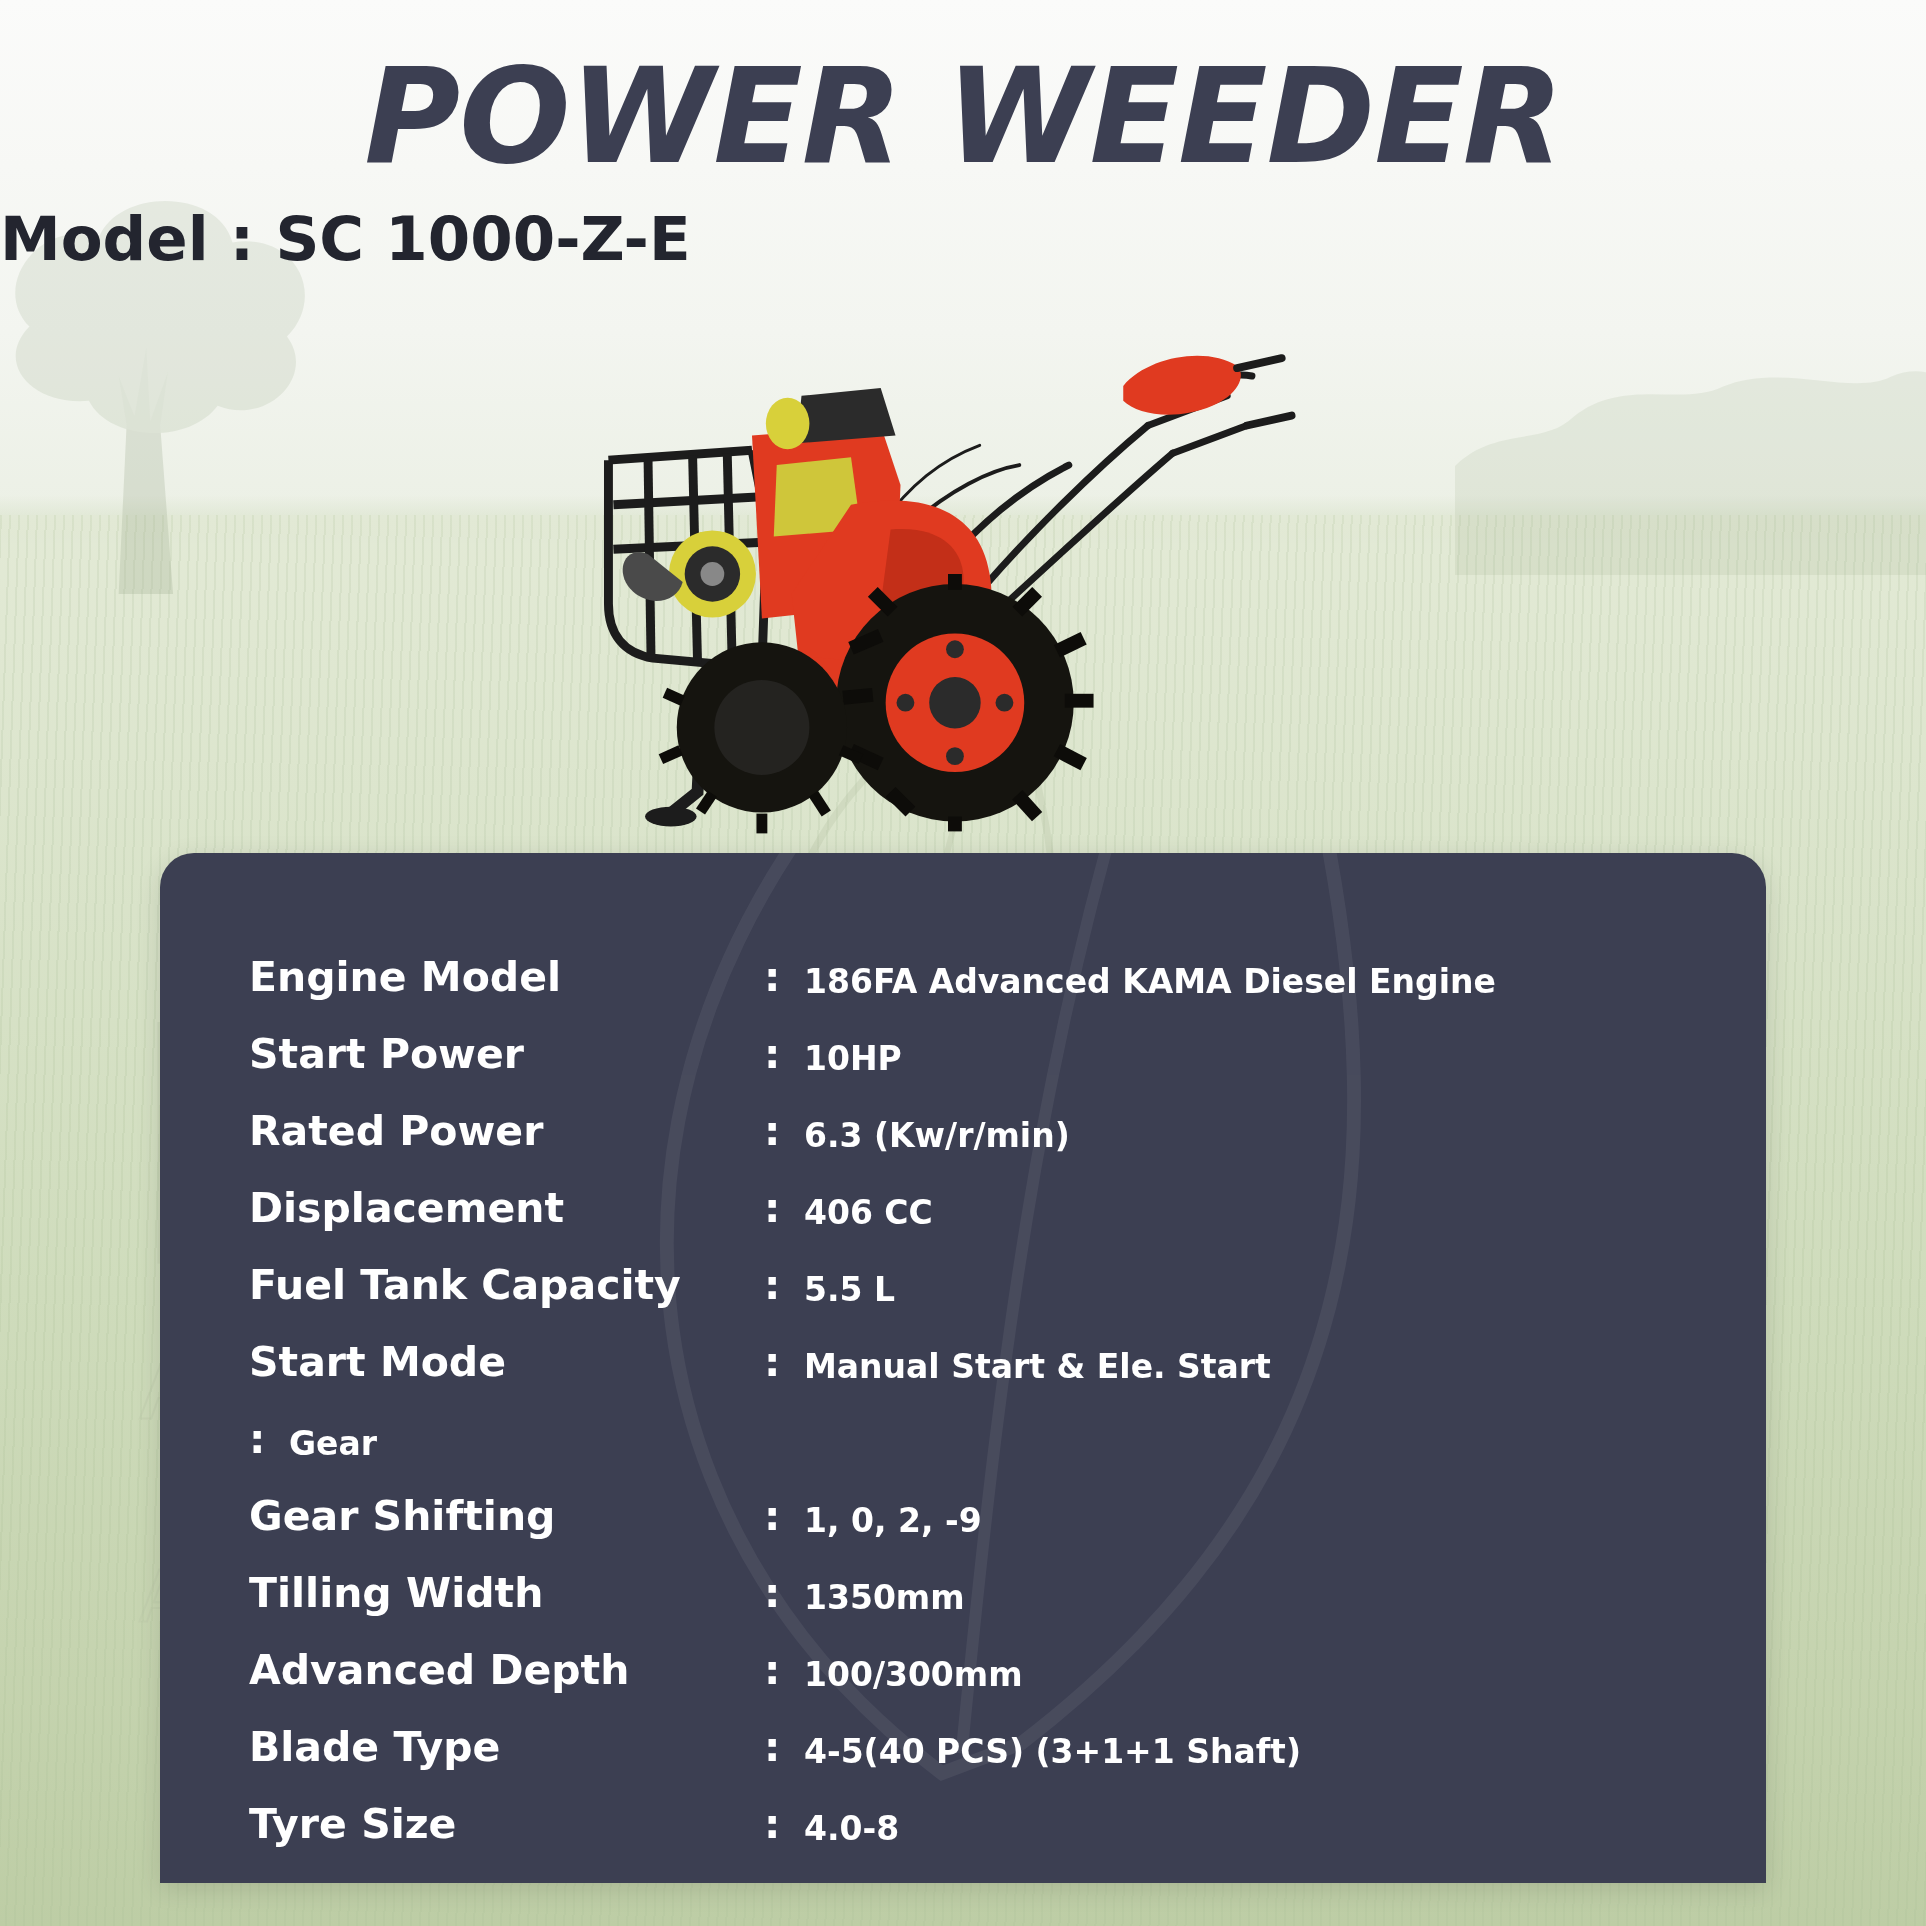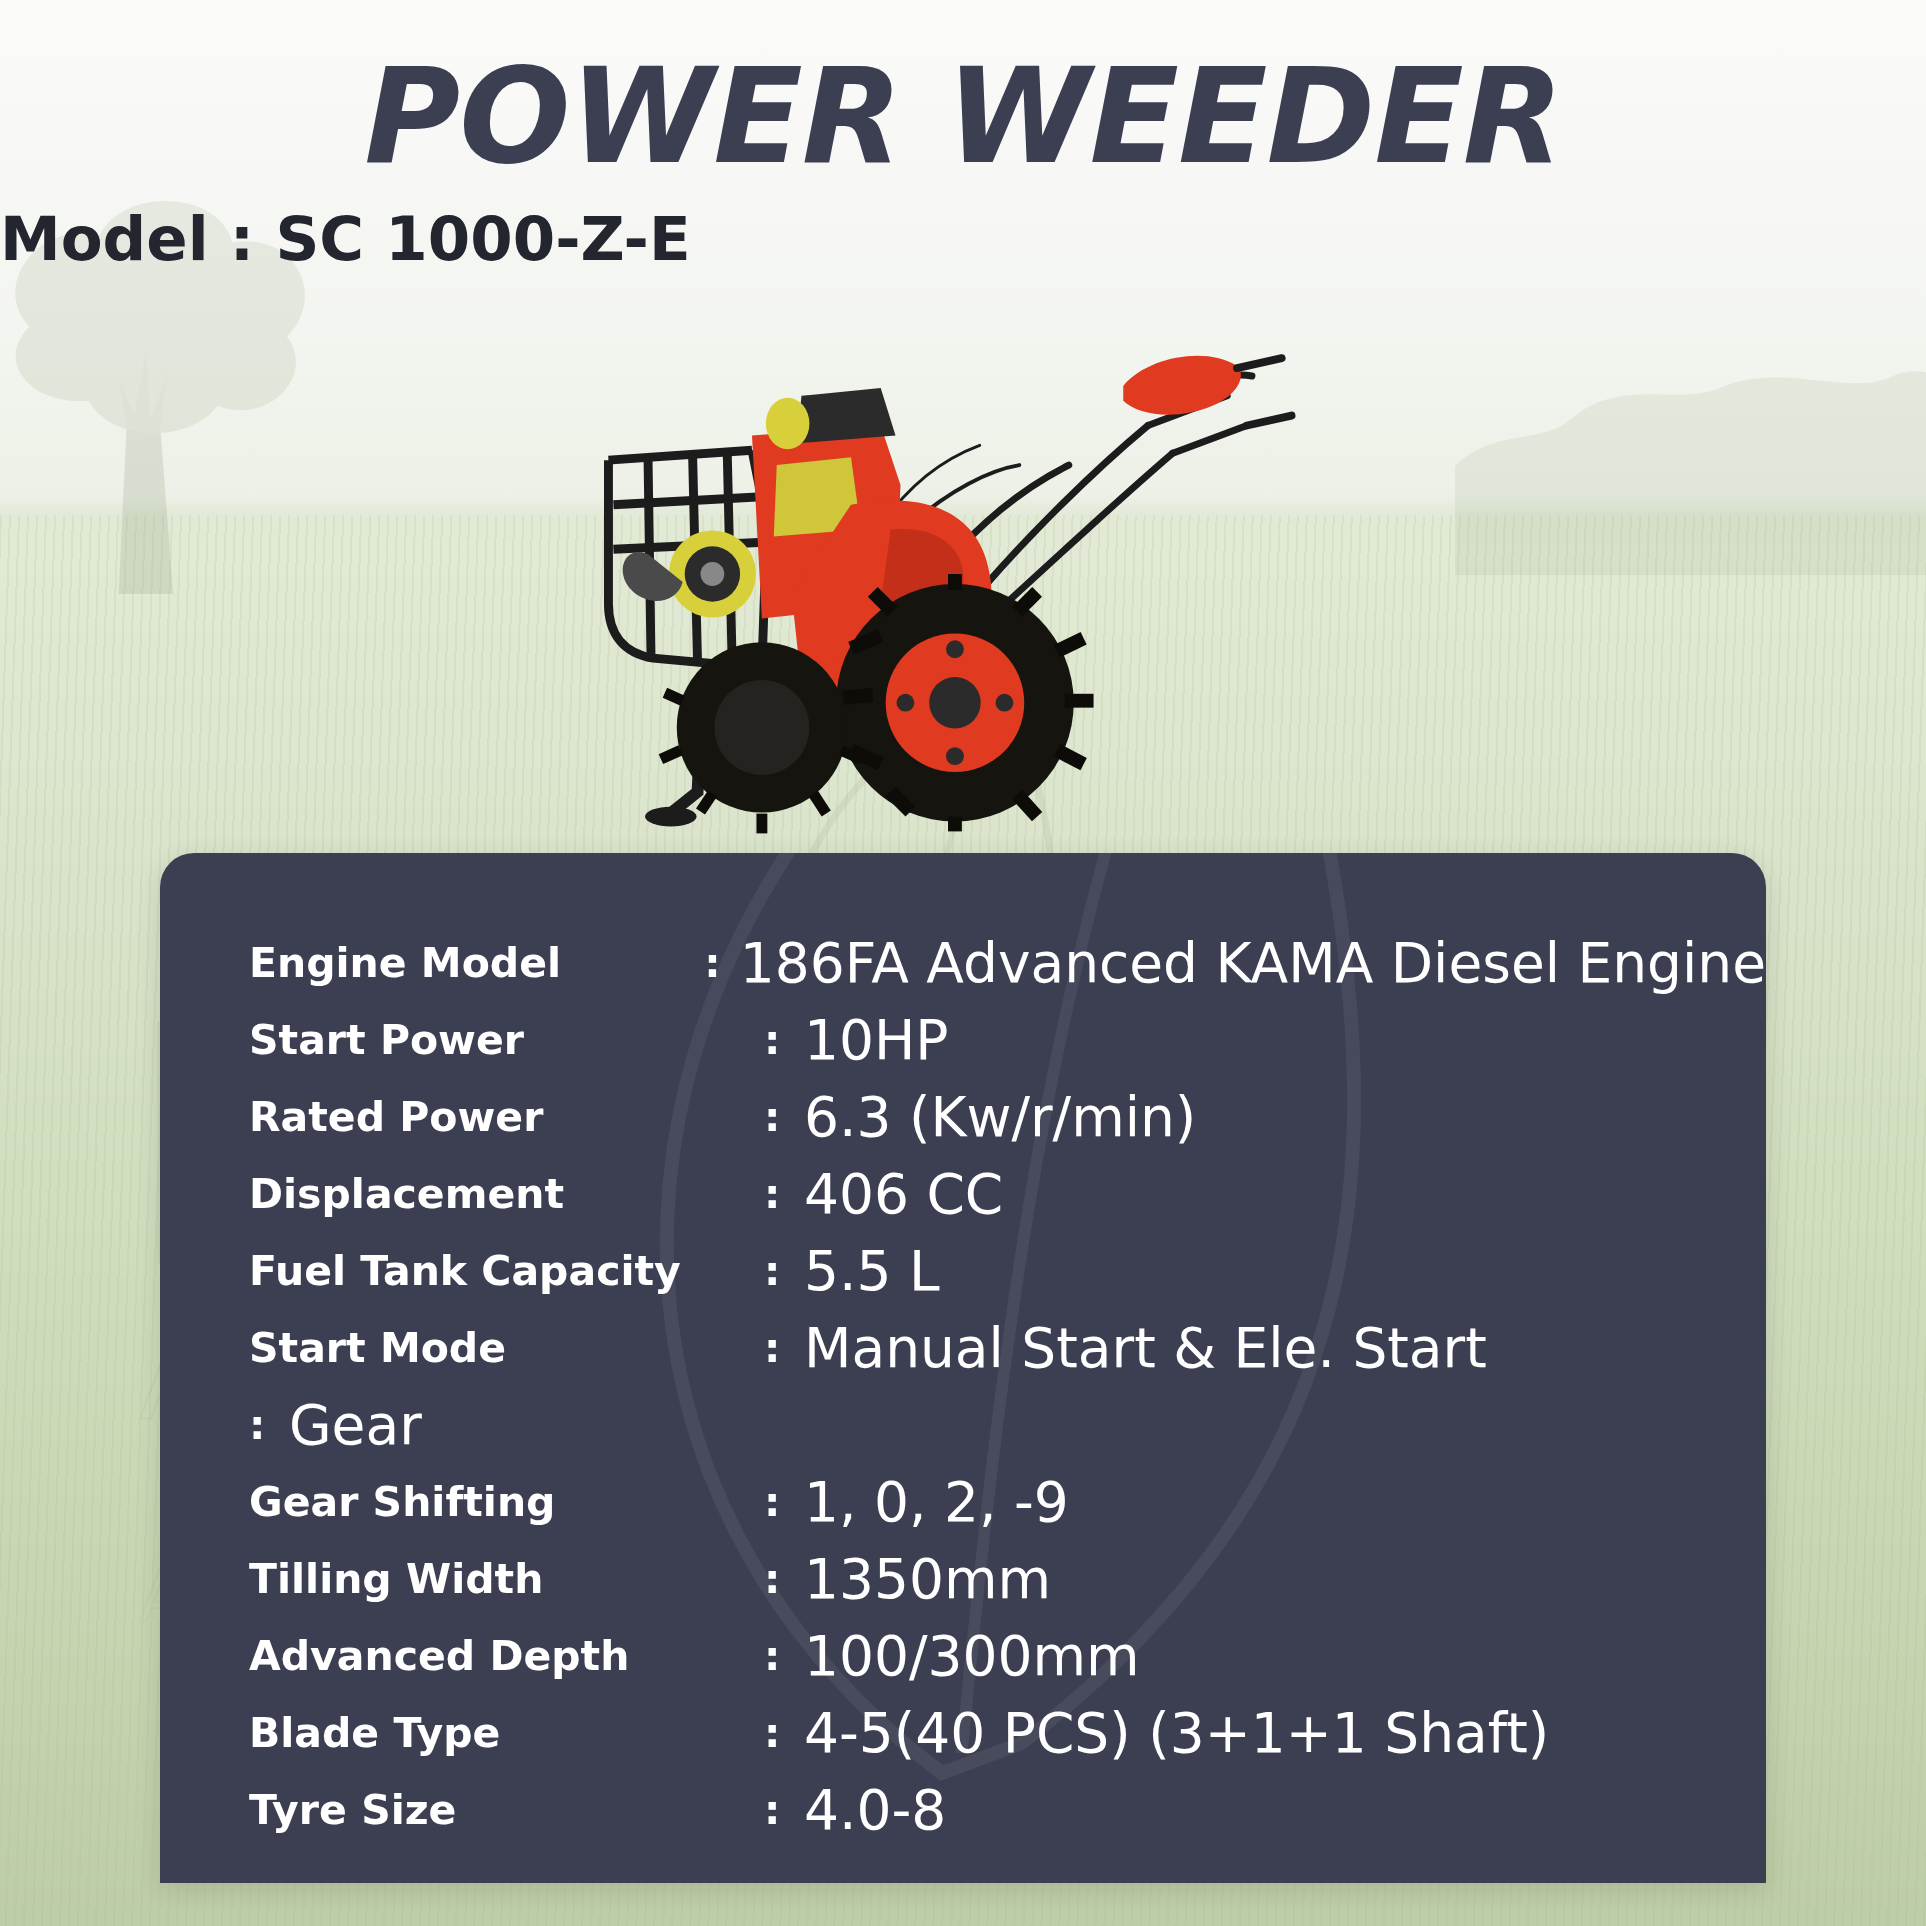--- a/index.html
+++ b/index.html
@@ -168,43 +168,43 @@
     opacity: 0.06;
     pointer-events: none;
   }
   .spec-list {
     position: relative;
     padding: 71px 0 0 0;
     z-index: 2;
   }
   .spec-row {
     display: flex;
-    align-items: center;
+    align-items: flex-end;
     height: 77px;
     padding-left: 89px;
   }
   .spec-label {
     width: 515px;
     font-family: "DejaVu Sans", sans-serif;
     font-weight: 700;
     font-size: 41px;
     color: #ffffff;
     white-space: nowrap;
   }
   .spec-colon {
     width: 40px;
     font-family: "DejaVu Sans", sans-serif;
     font-weight: 700;
     font-size: 41px;
     color: #ffffff;
   }
   .spec-value {
     font-family: "DejaVu Sans", sans-serif;
-    font-weight: 400;
-    font-size: 55px;
+    font-weight: 700;
+    font-size: 33px;
     color: #ffffff;
     white-space: nowrap;
   }
 </style>
 </head>
 <body>
 
 <div class="poster">
 
   <div class="bg-sky"></div>

